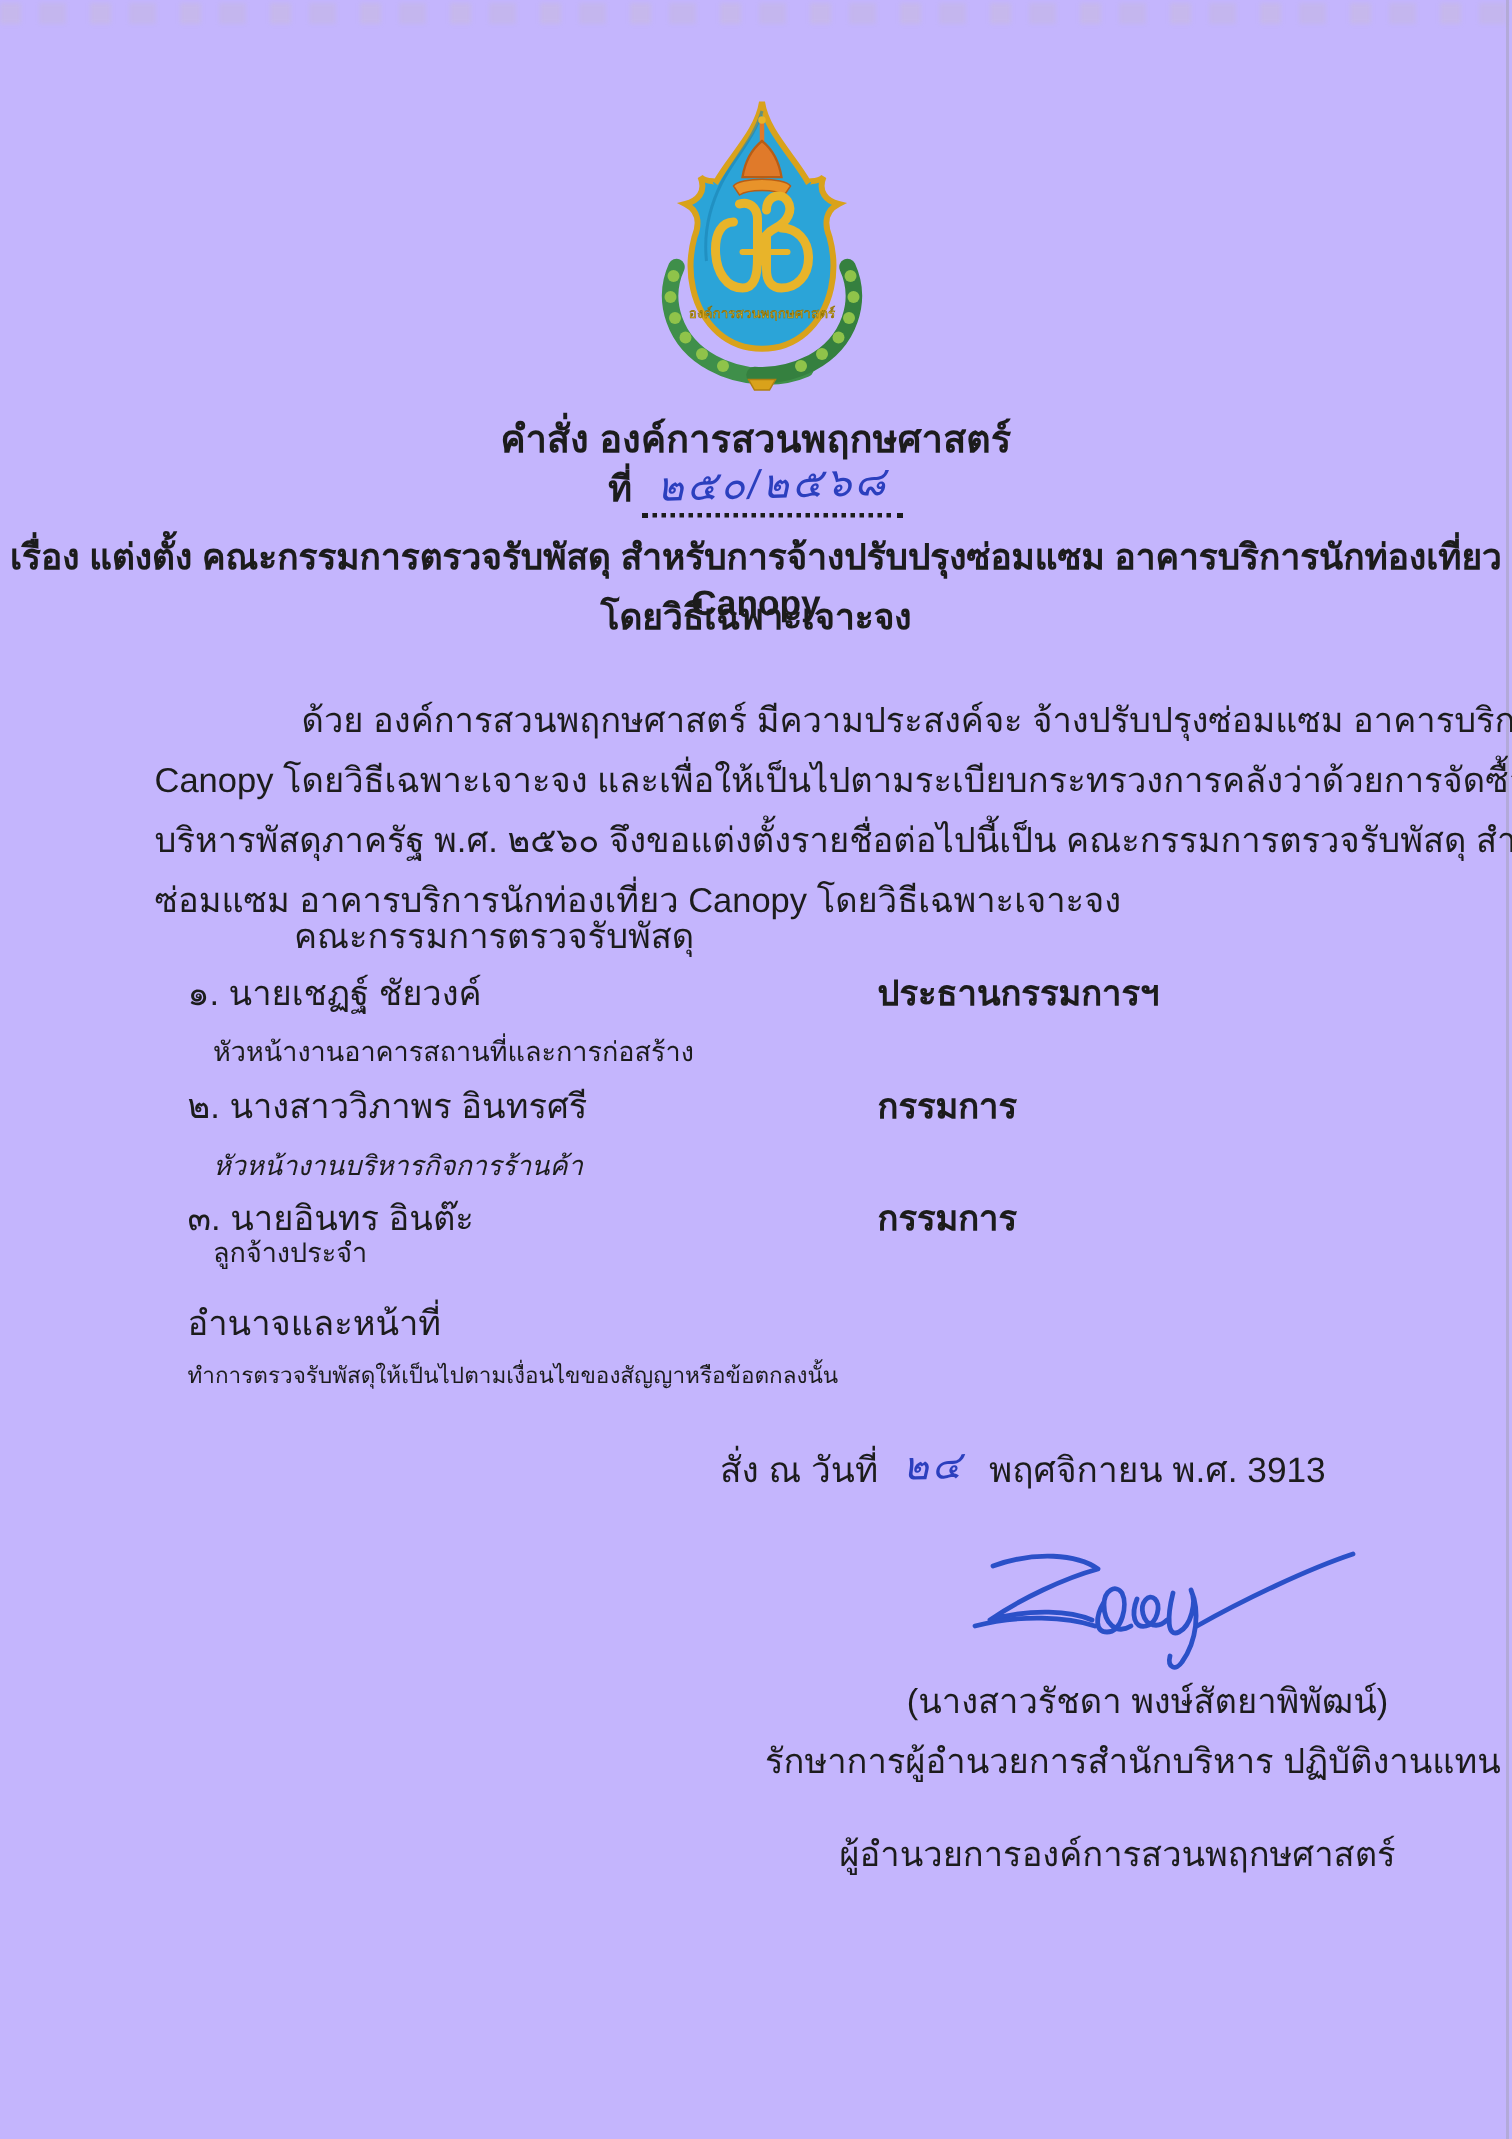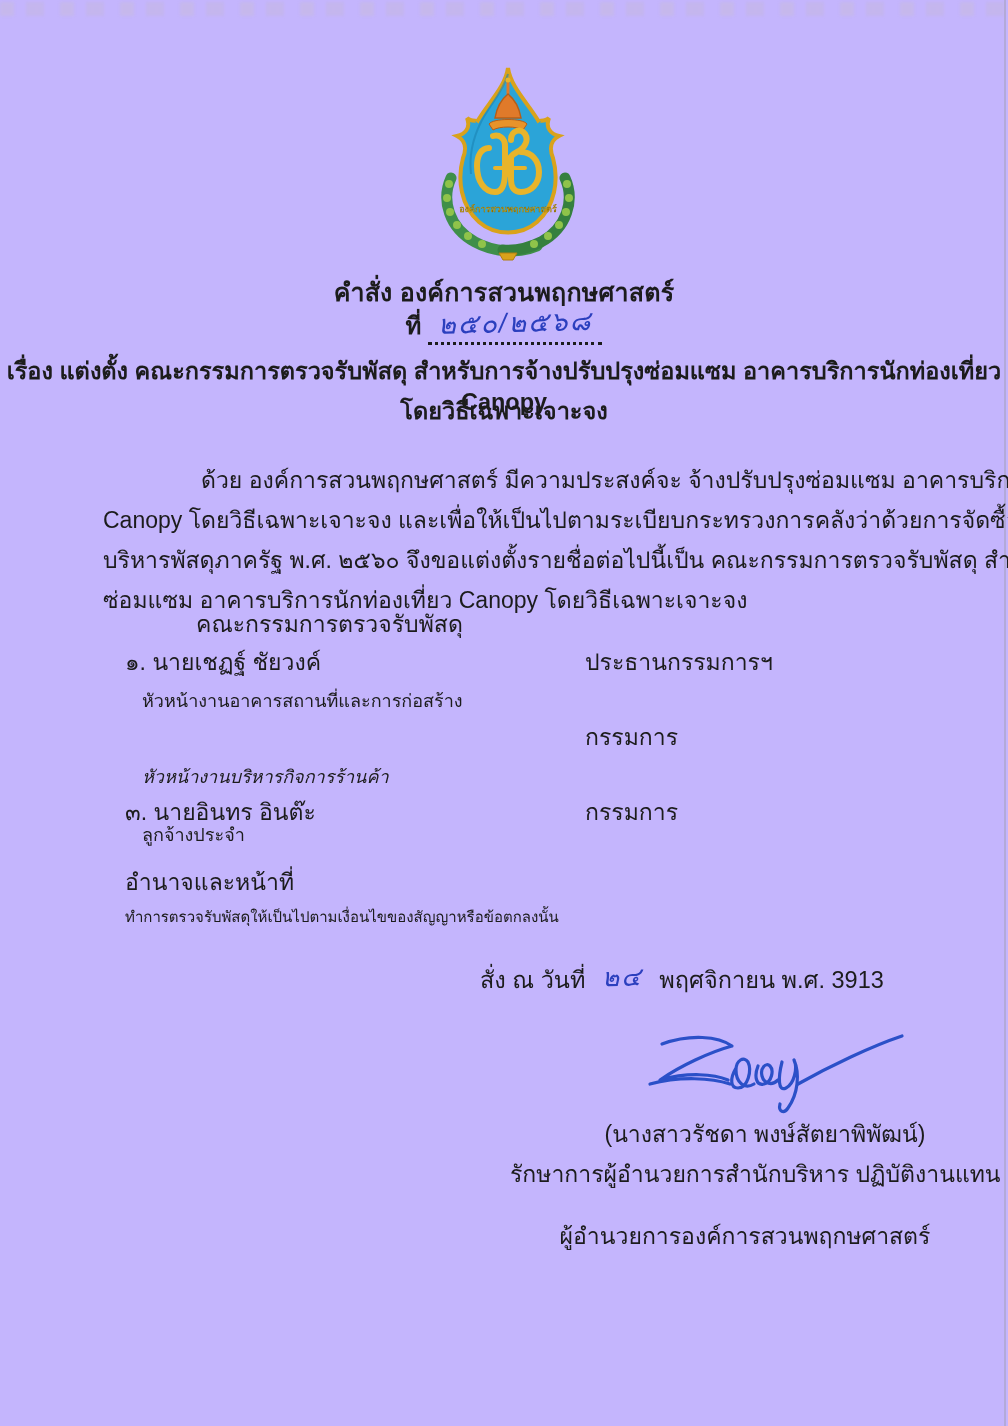--- a/index.html
+++ b/index.html
@@ -62,21 +62,21 @@
     font-size:23px;line-height:40px;
   }
   .body-line{white-space:nowrap;}
   .body-line.indent{text-indent:98px;}
 
   .committee-heading{
     position:absolute;left:196px;top:606px;
     font-size:23px;
   }
   .committee-row{position:absolute;left:125px;font-size:23px;white-space:nowrap;}
-  .committee-role{position:absolute;left:585px;font-size:23px;white-space:nowrap;}
+  .committee-role{position:absolute;left:585px;font-size:23px;white-space:nowrap;font-weight:bold;}
   .committee-pos{position:absolute;left:142px;font-size:18px;white-space:nowrap;}
   .row1{top:644px;} .pos1{top:686px;}
   .row2{top:719px;} .pos2{top:762px;font-style:italic;}
   .row3{top:794px;} .pos3{top:820px;}
 
   .duties-heading{position:absolute;left:125px;top:864px;font-size:23px;}
   .duties-text{position:absolute;left:125px;top:905px;font-size:15px;white-space:nowrap;}
 
   .date-line{
     position:absolute;left:480px;top:958px;
@@ -176,20 +176,21 @@
     <div class="body-line">บริหารพัสดุภาครัฐ พ.ศ. ๒๕๖๐ จึงขอแต่งตั้งรายชื่อต่อไปนี้เป็น คณะกรรมการตรวจรับพัสดุ สำหรับการจ้างปรับปรุง</div>
     <div class="body-line">ซ่อมแซม อาคารบริการนักท่องเที่ยว Canopy โดยวิธีเฉพาะเจาะจง</div>
   </div>
 
   <div class="committee-heading">คณะกรรมการตรวจรับพัสดุ</div>
 
   <div class="committee-row row1">๑. นายเชฏฐ์ ชัยวงค์</div>
   <div class="committee-role row1">ประธานกรรมการฯ</div>
   <div class="committee-pos pos1">หัวหน้างานอาคารสถานที่และการก่อสร้าง</div>
 
+  <div class="committee-row row2">๒. นางสาววิภาพร อินทรศรี</div>
   <div class="committee-role row2">กรรมการ</div>
   <div class="committee-pos pos2">หัวหน้างานบริหารกิจการร้านค้า</div>
 
   <div class="committee-row row3">๓. นายอินทร อินต๊ะ</div>
   <div class="committee-role row3">กรรมการ</div>
   <div class="committee-pos pos3">ลูกจ้างประจำ</div>
 
   <div class="duties-heading">อำนาจและหน้าที่</div>
   <div class="duties-text">ทำการตรวจรับพัสดุให้เป็นไปตามเงื่อนไขของสัญญาหรือข้อตกลงนั้น</div>
 

